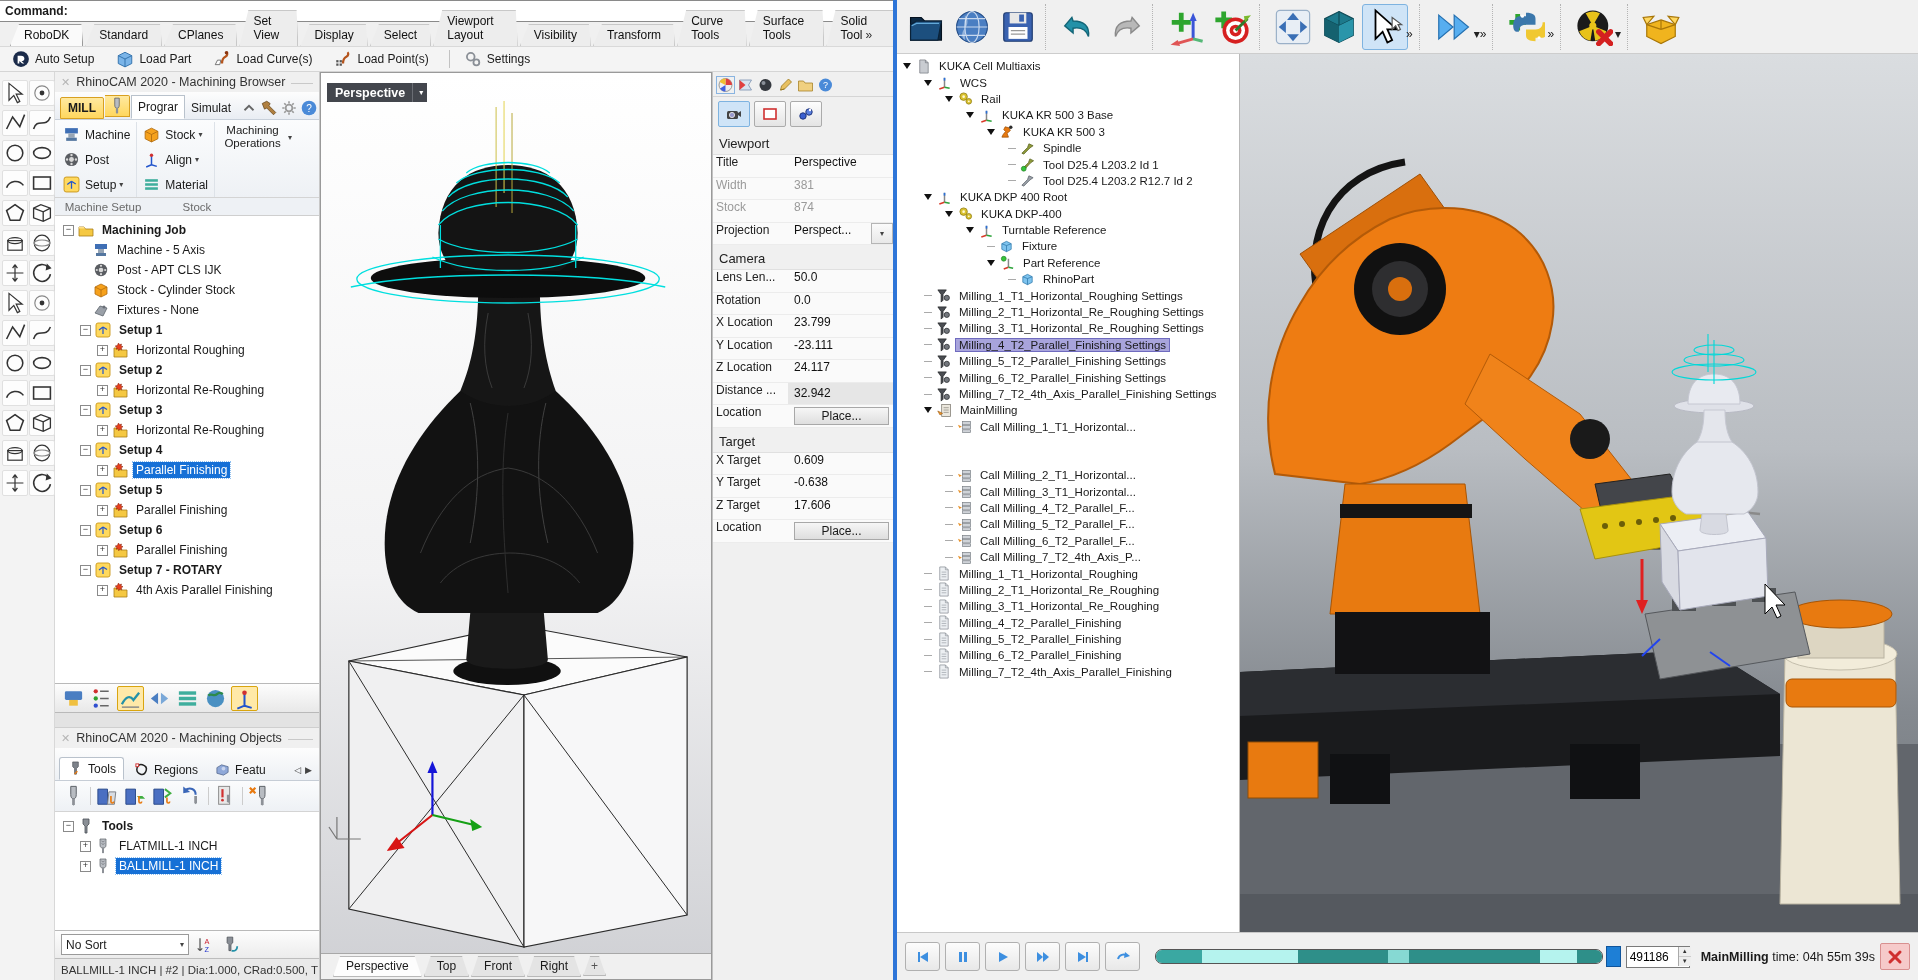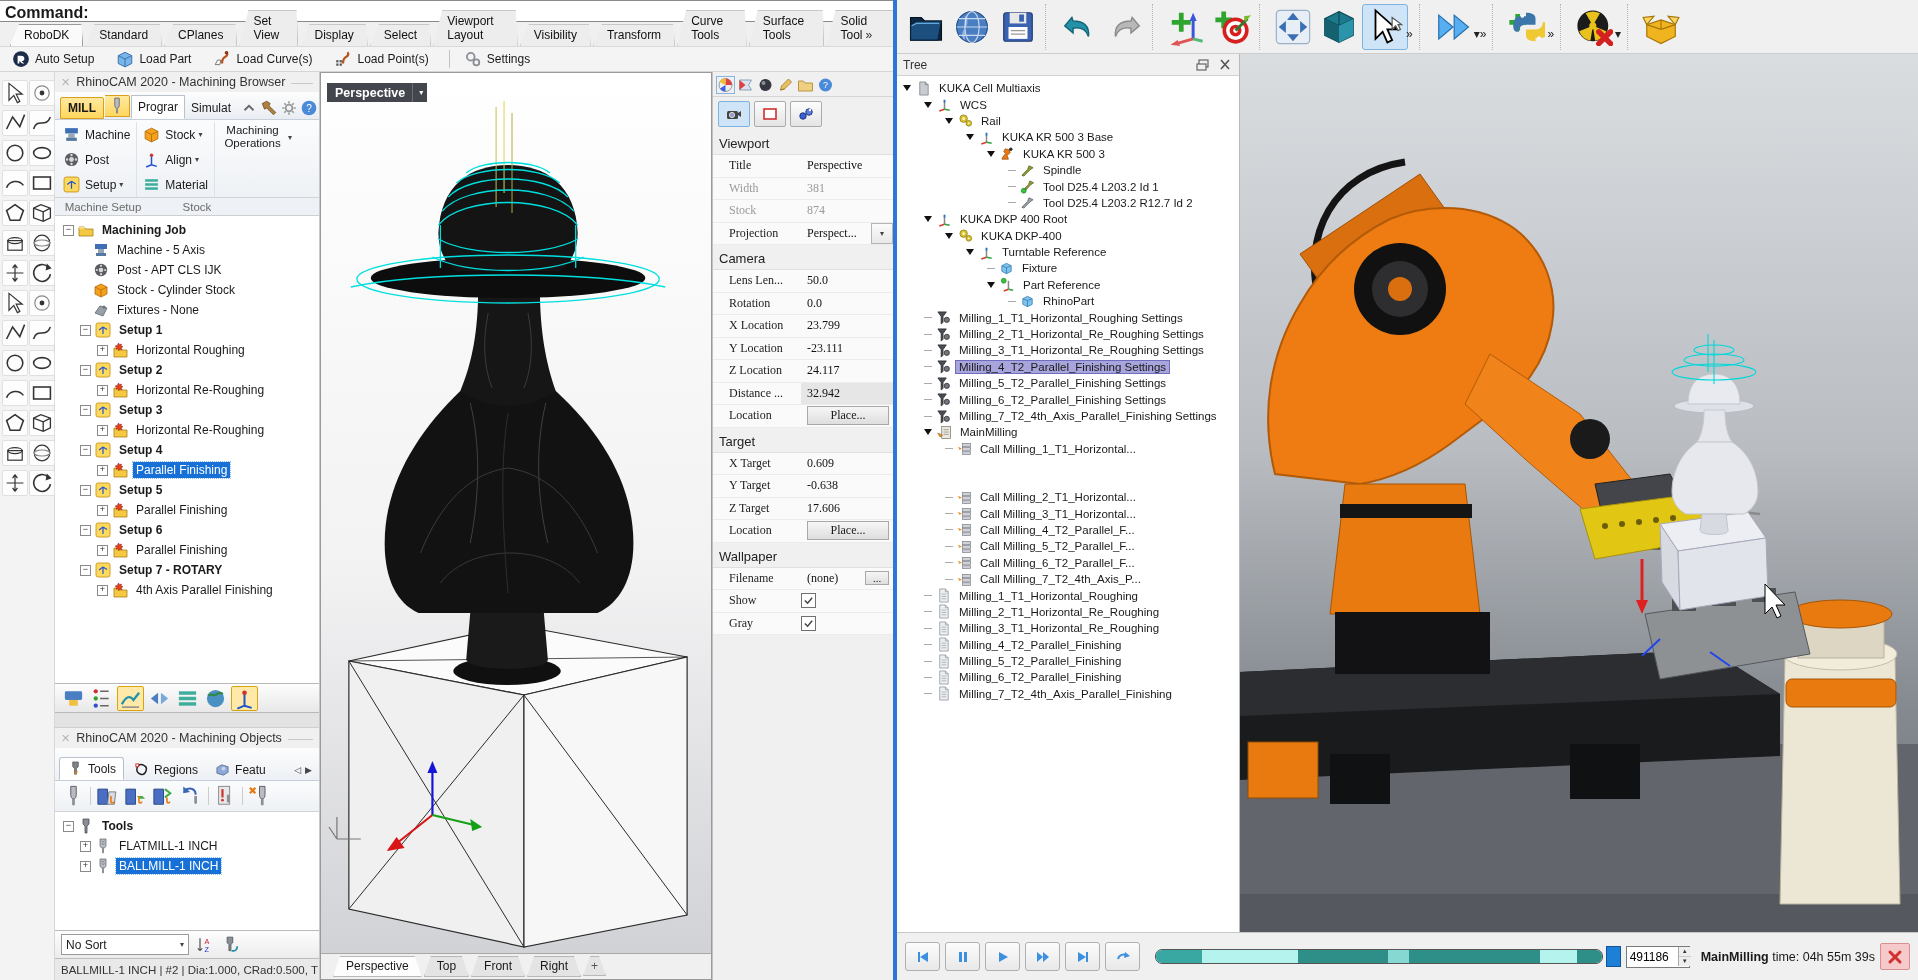--- a/index.html
+++ b/index.html
@@ -5,21 +5,21 @@
   html,body{margin:0;padding:0;background:#888;}
   #app{position:relative;width:1918px;height:980px;background:#f0f0f0;
        font-family:"Liberation Sans","DejaVu Sans",sans-serif;font-size:12px;color:#1a1a1a;
        overflow:hidden;user-select:none;}
   .abs{position:absolute;}
   .ic{display:inline-flex;align-items:center;justify-content:center;}
   .ic svg{display:block;}
 
   
   #cmdbar{left:0;top:0;width:897px;height:22px;background:#fff;border:1px solid #8a8a8a;border-left:none;box-sizing:border-box;}
-  #cmdbar .prompt{padding:3px 0 0 5px;font-weight:700;font-size:16px;}
+  #cmdbar .prompt{padding:3px 0 0 5px;font-weight:700;font-size:12px;}
 
   
   #menutabs{left:0;top:22px;width:897px;height:25px;background:#f0f0f0;border-bottom:1px solid #d9d9d9;display:flex;align-items:flex-end;padding-left:10px;box-sizing:border-box;}
   .mtab{position:relative;padding:3px 13px 4px;margin-right:2px;font-size:12px;color:#111;
         clip-path:polygon(9px 0,calc(100% - 2px) 0,100% 100%,0 100%);background:#ededed;border:1px solid #c8c8c8;border-bottom:none;}
   .mtab.active{background:#fafafa;font-weight:400;border-color:#9a9a9a;}
   .mtab .ovf{margin-left:3px;color:#333;}
 
   
   #plugbar{left:0;top:47px;width:897px;height:25px;background:#f4f4f4;border-bottom:1px solid #d5d5d5;display:flex;align-items:center;padding-left:8px;box-sizing:border-box;}
@@ -99,21 +99,21 @@
   .vtab.add{padding:2px 7px;color:#555;}
 
   
   #props{left:712px;top:72px;width:181px;height:908px;background:#f0f0f0;border-left:1px solid #c2c2c2;box-sizing:border-box;}
   #proptabs{height:22px;display:flex;align-items:center;gap:3px;padding:2px 4px 0;border-bottom:1px solid #d5d5d5;}
   #proptabs .ic{width:17px;height:16px;}
   #propbtns{height:29px;display:flex;align-items:center;gap:4px;padding:2px 5px;}
   .pbig{width:30px;height:24px;display:flex;align-items:center;justify-content:center;background:linear-gradient(#fdfdfd,#e4e4e4);border:1px solid #ababab;border-radius:2px;}
   .pbig.active{background:#cfe4f7;border-color:#7eb3e0;}
   .psec-h{font-size:13px;color:#222;padding:6px 0 3px 6px;border-bottom:1px solid #e0e0e0;background:#f0f0f0;}
-  .prow{display:flex;align-items:center;height:21.5px;background:#fafafa;border-bottom:1px solid #ececec;padding-left:16px;font-family:Liberation Serif, serif;}
+  .prow{display:flex;height:21.5px;background:#fafafa;border-bottom:1px solid #ececec;padding-left:3px;}
   .plab{width:72px;font-size:12px;color:#222;white-space:nowrap;overflow:hidden;}
   .plab.muted{color:#9a9a9a;}
   .pval{flex:1;font-size:12px;color:#111;padding-left:6px;white-space:nowrap;overflow:hidden;}
   .pval.muted{color:#9a9a9a;}
   .pval.shaded{background:#e6e6e6;align-self:stretch;display:flex;align-items:center;}
   .pdrop{width:20px;align-self:stretch;background:linear-gradient(#fbfbfb,#e8e8e8);border:1px solid #b5b5b5;display:flex;align-items:center;justify-content:center;font-size:8px;color:#444;}
   .pbtn{flex:1;margin:2px 4px 2px 6px;background:linear-gradient(#f6f6f6,#dedede);border:1px solid #a8a8a8;text-align:center;font-size:12px;padding:1px 0;}
   .pellip{width:22px;margin-right:4px;background:linear-gradient(#f6f6f6,#dedede);border:1px solid #a8a8a8;text-align:center;font-size:11px;}
   .cbx{width:13px;height:13px;border:1px solid #707070;background:#fff;display:inline-flex;align-items:center;justify-content:center;}
   #blueedge{left:893px;top:0;width:4px;height:980px;background:#2e75d8;}
@@ -1108,44 +1108,20 @@
           </div>
           <div class="prow">
             <span class="plab">Z Target</span>
             <span class="pval">17.606</span>
           </div>
           <div class="prow">
             <span class="plab">Location</span>
             <span class="pbtn">Place...</span>
           </div>
         </div>
-        <div class="psec">
-          <div class="psec-h">Wallpaper</div>
-          <div class="prow">
-            <span class="plab">Filename</span>
-            <span class="pval">(none)</span>
-            <span class="pellip">...</span>
-          </div>
-          <div class="prow">
-            <span class="plab">Show</span>
-            <span class="cbx">
-              <svg viewBox="0 0 12 12" width="11" height="11">
-                <path d="M2 6l3 3 5-6" stroke="#444" stroke-width="1.6" fill="none"></path>
-              </svg>
-            </span>
-          </div>
-          <div class="prow">
-            <span class="plab">Gray</span>
-            <span class="cbx">
-              <svg viewBox="0 0 12 12" width="11" height="11">
-                <path d="M2 6l3 3 5-6" stroke="#444" stroke-width="1.6" fill="none"></path>
-              </svg>
-            </span>
-          </div>
-        </div>
       </div>
   </div>
   <div id="blueedge" class="abs"></div>
 
   <div id="rdk" class="abs">
     <div id="rdktoolbar">
         <div class="rtb">
           <svg viewBox="0 0 32 32" width="100%" height="100%">
             <path d="M3 8h9l3 3h14v16H3z" fill="#0e2a44" stroke="#06121f"></path>
             <path d="M3 14l5-3h21l-3 16H3z" fill="#1c4f7e" stroke="#0a2238"></path>
@@ -1266,34 +1242,20 @@
           <svg viewBox="0 0 32 32" width="100%" height="100%">
             <path d="M16 10L28 14v10l-12 6L4 24V14z" fill="#f0b41e" stroke="#a87608"></path>
             <path d="M16 10v8M16 18l12-4M16 18L4 14" stroke="#a87608" fill="none"></path>
             <path d="M4 14L1 8l9-1z" fill="#ffd860" stroke="#a87608"></path>
             <path d="M28 14l3-6-9-1z" fill="#ffd860" stroke="#a87608"></path>
           </svg>
         </div>
       </div>
 
     <div id="rdktreewrap">
-      <div id="rdktreehdr">
-        <span class="t">Tree</span>
-        <span class="ic" style="width:16px;height:14px" id="floatic">
-            <svg viewBox="0 0 16 14" width="100%" height="100%">
-              <rect x="4" y="2" width="9" height="7" fill="none" stroke="#666" stroke-width="1.2"></rect>
-              <rect x="2" y="6" width="9" height="6" fill="#f0f0f0" stroke="#666" stroke-width="1.2"></rect>
-            </svg>
-          </span>
-        <span class="ic" style="width:16px;height:14px;margin-left:6px" id="closetreeic">
-            <svg viewBox="0 0 16 14" width="100%" height="100%">
-              <path d="M4 2l8 9M12 2l-8 9" stroke="#555" stroke-width="1.6"></path>
-            </svg>
-          </span>
-      </div>
       <div id="rdktree">
           <div class="rrow" style="padding-left: 6px;">
             <span class="caret"></span>
             <span class="ic ">
               <svg viewBox="0 0 16 16" width="100%" height="100%">
                 <path d="M4 1h6l3 3v11H4z" fill="#c9ccd1" stroke="#7a7e84" stroke-width=".8"></path>
                 <path d="M10 1v3h3" fill="none" stroke="#7a7e84" stroke-width=".8"></path>
               </svg>
             </span>
             <span class="rlabel">KUKA Cell Multiaxis</span>

